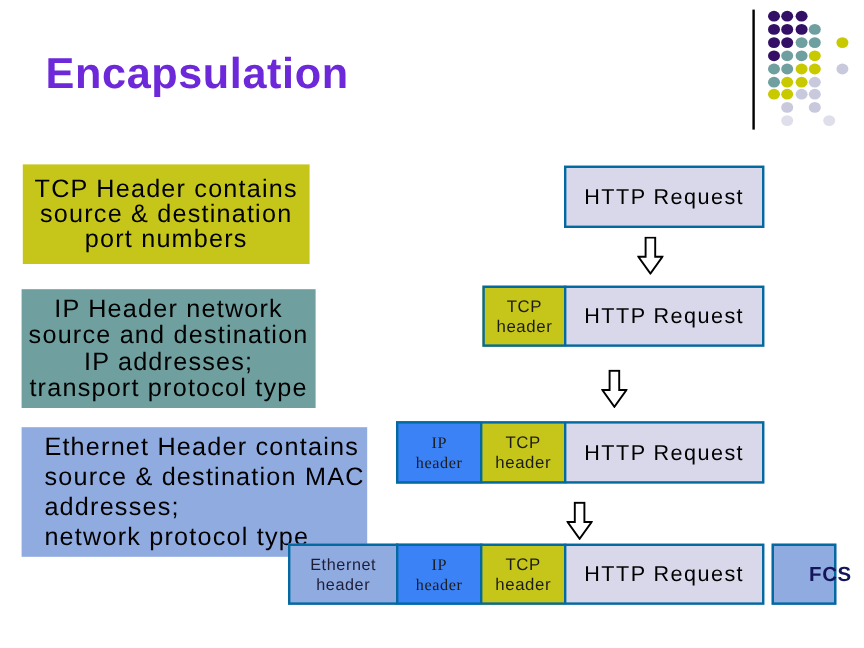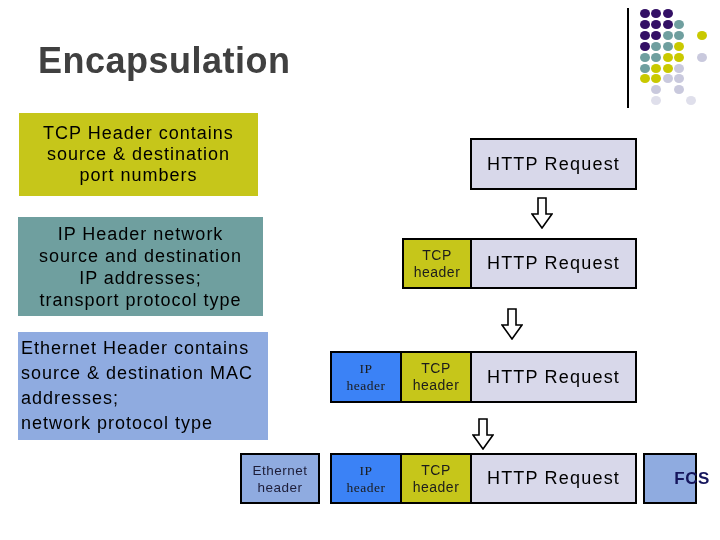--- a/index.html
+++ b/index.html
@@ -2,38 +2,38 @@
 <html><head>
 <meta charset="utf-8">
 <style>
   html,body{margin:0;padding:0;background:#fff;}
   .slide{
     position:relative;width:720px;height:540px;background:#ffffff;overflow:hidden;
     font-family:"Liberation Sans", sans-serif;color:#000;
   }
   .title{
     position:absolute;left:38px;top:40px;margin:0;
-    font-size:36px;font-weight:bold;letter-spacing:.5px;color:#404040;
+    font-size:36px;font-weight:bold;letter-spacing:.5px;color:#6d28d9;
   }
   .vline{position:absolute;left:627px;top:8px;width:2px;height:100px;background:#000;}
   .dot{position:absolute;width:10px;height:9px;border-radius:50%;}
   .note{
     position:absolute;box-sizing:border-box;white-space:pre-line;
-    font-size:18px;letter-spacing:1px;line-height:22px;
-    display:flex;align-items:center;justify-content:center;text-align:center;
+    font-size:21px;letter-spacing:1px;line-height:22px;
+    display:flex;align-items:center;justify-content:center;text-align:center;margin-top:24px;
   }
   .note-tcp{left:19px;top:113px;width:239px;height:83px;background:#c6c61a;line-height:21px;}
   .note-ip{left:18px;top:217px;width:245px;height:99px;background:#6f9f9f;}
   .note-eth{
-    left:18px;top:332px;width:250px;height:108px;background:#8fabe0;
-    justify-content:flex-start;text-align:left;padding-left:3px;line-height:25px;
+    left:18px;top:332px;width:288px;height:108px;background:#8fabe0;
+    justify-content:flex-start;text-align:left;padding-left:19px;line-height:25px;
   }
   .row{position:absolute;}
   .cell{
-    position:absolute;box-sizing:border-box;border:2px solid #000000;top:0;
+    position:absolute;box-sizing:border-box;border:2px solid #0369a1;top:0;
     display:flex;align-items:center;justify-content:center;text-align:center;
     white-space:pre-line;
   }
   .cell-payload{background:#d8d8ea;font-size:18px;letter-spacing:1.2px;}
   .cell-tcp{background:#c6c61a;font-size:14px;line-height:17px;letter-spacing:.5px;color:#1c1c1c;}
   .cell-ip{background:#3b82f6;font-size:13.5px;line-height:17px;letter-spacing:.5px;color:#1c1c1c;font-family:Liberation Serif, serif;}
   .cell-eth{background:#8fabe0;font-size:13.5px;line-height:17px;letter-spacing:.5px;color:#1d1d38;}
   .cell-fcs{background:#8fabe0;font-size:17px;font-weight:bold;color:#15155c;letter-spacing:.5px;padding-left:44px;}
   .arrow{position:absolute;width:22px;height:32px;}
 </style>
@@ -117,21 +117,21 @@
     <div class="cell cell-tcp" style="left:70px;width:72px;height:52px">TCP
 header</div>
     <div class="cell cell-payload" style="left:140px;width:167px;height:52px">HTTP Request</div>
   </div>
 
   <svg class="arrow" style="left:472px;top:418px" viewBox="0 0 22 32">
     <polygon points="7,1 15,1 15,17 21,17 11,31 1,17 7,17" fill="#ffffff" stroke="#000000" stroke-width="1.6"></polygon>
   </svg>
 
   <div class="row" style="left:240px;top:453px;width:460px;height:51px">
-    <div class="cell cell-eth" style="left:0;width:80px;height:51px">Ethernet
+    <div class="cell cell-eth" style="left:0;width:92px;height:51px">Ethernet
 header</div>
     <div class="cell cell-ip" style="left:90px;width:72px;height:51px">IP
 header</div>
     <div class="cell cell-tcp" style="left:160px;width:72px;height:51px">TCP
 header</div>
     <div class="cell cell-payload" style="left:230px;width:167px;height:51px">HTTP Request</div>
     <div class="cell cell-fcs" style="left:403px;width:54px;height:51px">FCS</div>
   </div>
 
 </div>

